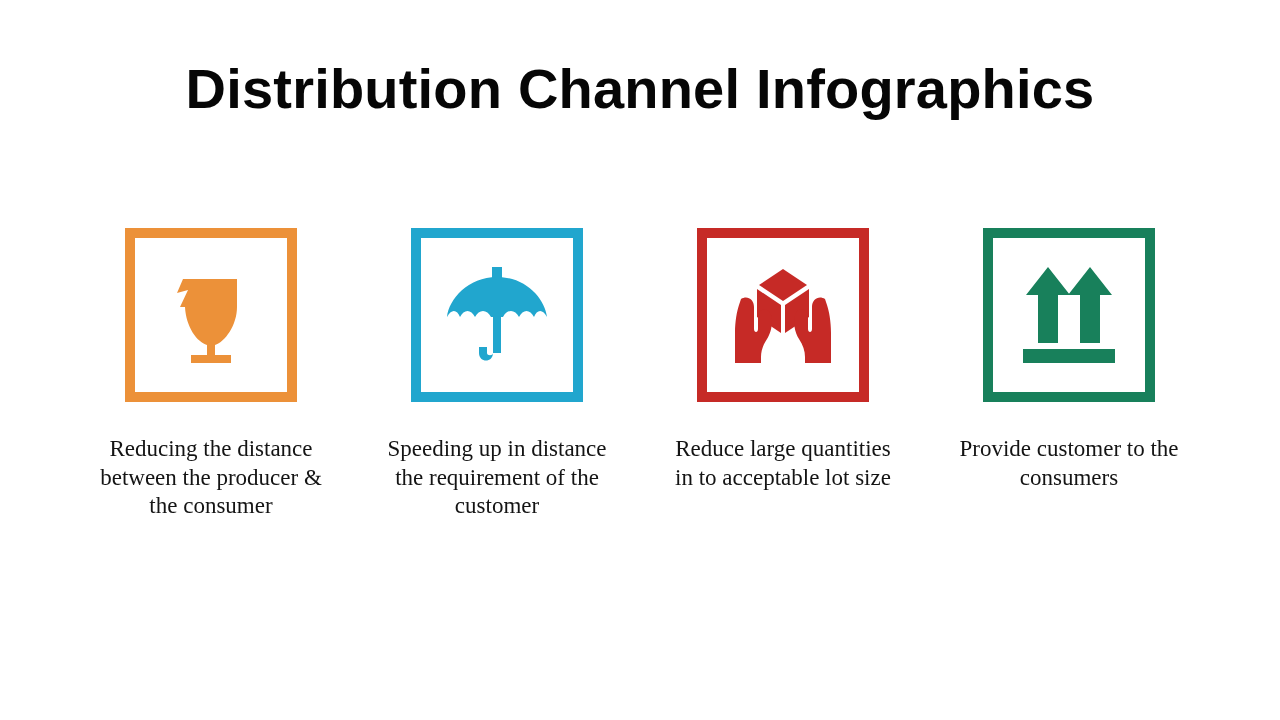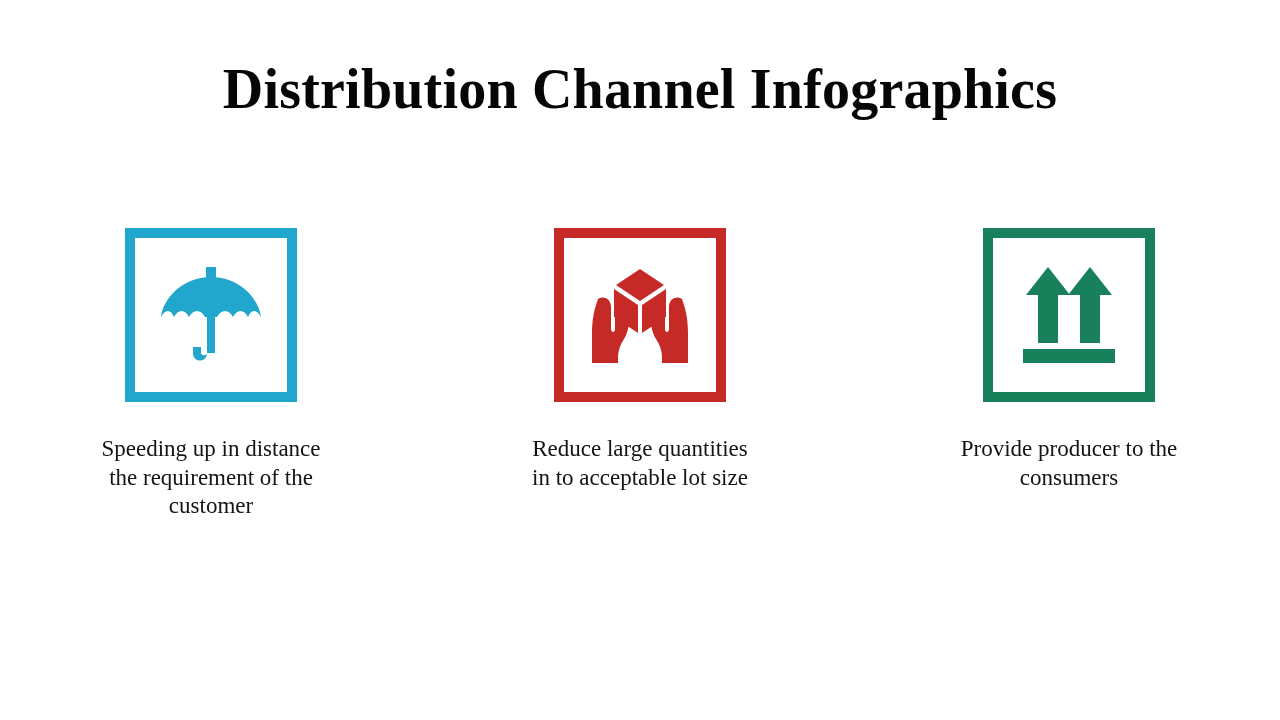--- a/index.html
+++ b/index.html
@@ -23,21 +23,21 @@
     background: #ffffff;
   }
 
   
   .slide-title {
     position: absolute;
     top: 56px;
     left: 0;
     width: 1280px;
     text-align: center;
-    font-family: Liberation Serif, serif;
+    font-family: Liberation Sans, sans-serif;
     font-weight: bold;
     font-size: 56px;
     line-height: 66px;
     letter-spacing: 0.2px;
     color: #060606;
     white-space: nowrap;
   }
 
   
   .cards {
@@ -88,20 +88,32 @@
 </style>
 </head>
 <body>
 
 <div class="slide" style="background: rgb(255, 255, 255);">
 
   <div class="slide-title" style="color: rgb(6, 6, 6);">Distribution Channel Infographics</div>
 
   <div class="cards">
 
+    <div class="card">
+      <div class="icon-frame" style="border-color: rgb(236, 145, 57);">
+        <svg width="112" height="112" viewBox="0 0 112 112" fill="#EC9139">
+
+          <path d="M16 20 L28 20 L22 34 L33 31 L25 48 L30 48
+                   C31 68 42 83 52 86 L52 96 L36 96 L36 104
+                   L76 104 L76 96 L60 96 L60 86
+                   C70 83 82 66 82 48 L82 20 Z"></path>
+        </svg>
+      </div>
+      <div class="card-caption">Reducing the distance between the producer &amp; the consumer</div>
+    </div>
 
     <div class="card">
       <div class="icon-frame" style="border-color: rgb(33, 166, 206);">
         <svg width="112" height="112" viewBox="0 0 112 112" fill="#21A6CE">
 
           <rect x="51" y="8" width="10" height="14"></rect>
 
           <path d="M56 18 C27 18 8 40 6 58
                    C10 50 16 50 19 58
                    C23 50 30 50 34 58
@@ -153,17 +165,17 @@
       <div class="icon-frame" style="border-color: rgb(24, 128, 91);">
         <svg width="112" height="112" viewBox="0 0 112 112" fill="#18805B">
 
           <path d="M35 8 L57 36 L45 36 L45 84 L25 84 L25 36 L13 36 Z"></path>
 
           <path d="M77 8 L99 36 L87 36 L87 84 L67 84 L67 36 L55 36 Z"></path>
 
           <rect x="10" y="90" width="92" height="14"></rect>
         </svg>
       </div>
-      <div class="card-caption">Provide producer to the consumers</div>
+      <div class="card-caption">Provide customer to the consumers</div>
     </div>
 
   </div>
 </div>
 
 </body></html>

